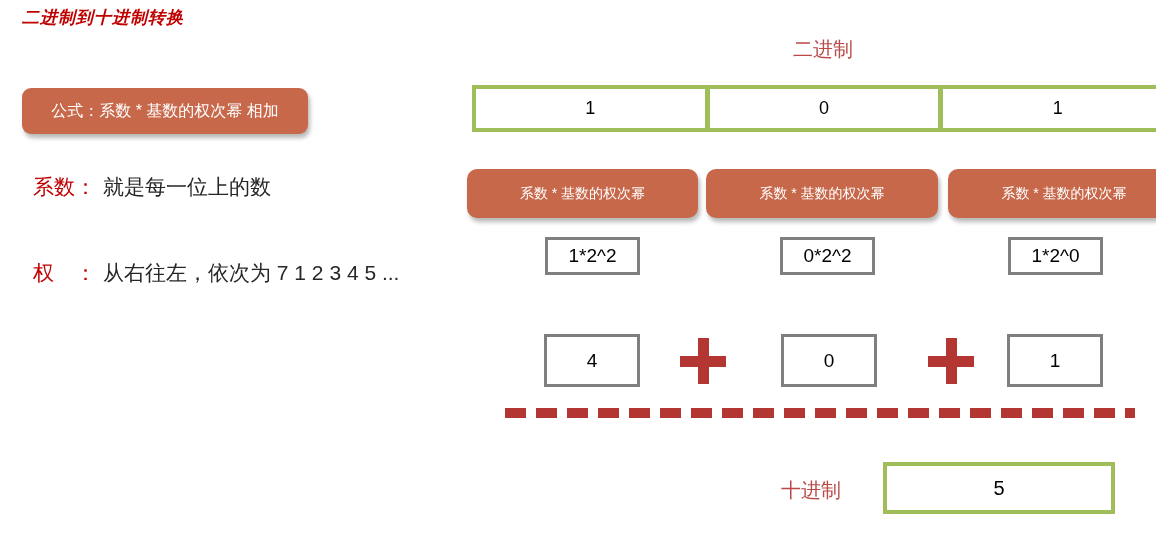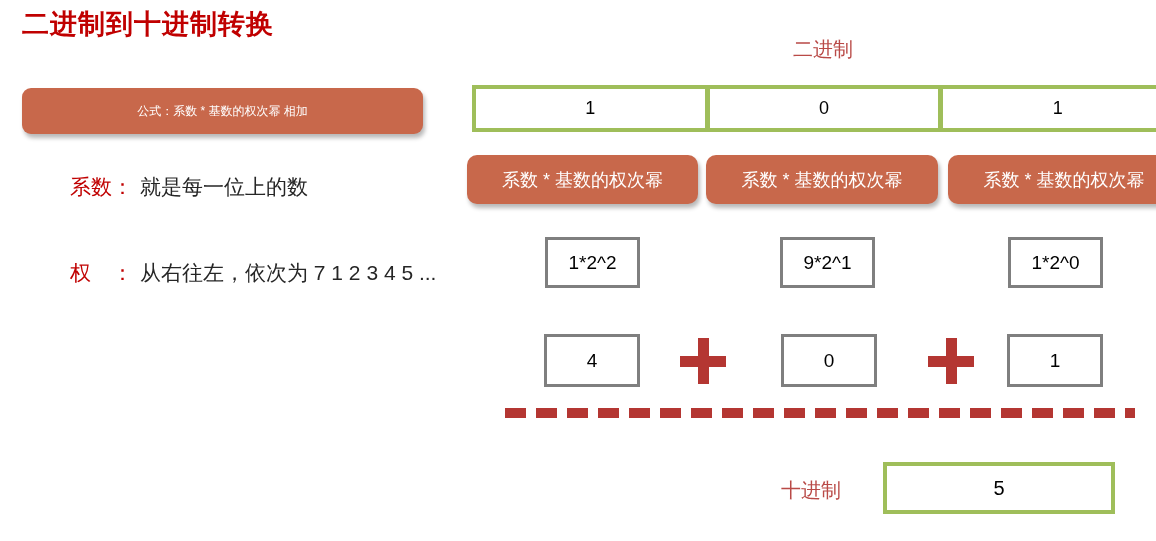--- a/index.html
+++ b/index.html
@@ -12,59 +12,59 @@
     --ink:#262626;
   }
   *{margin:0;padding:0;box-sizing:border-box;}
   html,body{background:#fff;}
   body{font-family:"Liberation Sans","DejaVu Sans",sans-serif;}
   .stage{
     position:relative;width:1156px;height:541px;background:#fff;overflow:hidden;
   }
   .page-title{
     position:absolute;left:22px;top:6px;
-    font-size:27px;font-weight:800;color:var(--title-red);letter-spacing:1px;
+    font-size:17px;font-weight:800;color:var(--title-red);letter-spacing:1px;font-style:italic;
   }
   .formula-badge{
-    position:absolute;left:22px;top:88px;width:401px;height:46px;
+    position:absolute;left:22px;top:88px;width:286px;height:46px;
     background:var(--orange);border-radius:9px;
     display:flex;align-items:center;justify-content:center;
-    color:#fff;font-size:12px;
+    color:#fff;font-size:16px;
     box-shadow:2px 4px 4px rgba(0,0,0,0.28);
   }
   .def-line{position:absolute;left:33px;font-size:21px;white-space:nowrap;}
-  .def-line .term{color:var(--title-red);margin-right:7px;margin-left:37px;}
+  .def-line .term{color:var(--title-red);margin-right:7px;}
   .def-line .desc{color:var(--ink);}
   .def-1{top:173px;}
   .def-2{top:216px;}
   .def-3{top:259px;}
   .scale-label{position:absolute;font-size:20px;color:var(--label-red);white-space:nowrap;}
   .binary-label{left:793px;top:36px;font-family:Liberation Mono, monospace;}
   .decimal-label{left:781px;top:477px;text-align:right;}
   .binary-table{
     position:absolute;left:472px;top:85px;width:704px;height:47px;
     background:var(--green);border:4px solid var(--green);
     display:flex;gap:5px;
   }
   .binary-cell{
     flex:1;background:#fff;display:flex;align-items:center;justify-content:center;
     font-size:18px;color:#000;
   }
   .term-badge{
-    position:absolute;top:155px;height:49px;
+    position:absolute;top:169px;height:49px;
     background:var(--orange);border-radius:10px;
     display:flex;align-items:center;justify-content:center;
-    color:#fff;font-size:18px;white-space:nowrap;
+    color:#fff;font-size:14px;white-space:nowrap;
     box-shadow:2px 4px 4px rgba(0,0,0,0.28);
   }
   .term-badge.c1{left:467px;width:231px;}
   .term-badge.c2{left:706px;width:232px;}
   .term-badge.c3{left:948px;width:232px;}
   .expr-box{
-    position:absolute;top:237px;width:95px;height:51px;
+    position:absolute;top:237px;width:95px;height:38px;
     background:#fff;border:3px solid var(--gray);
     display:flex;align-items:center;justify-content:center;
     font-size:19px;color:#000;
   }
   .expr-box.c1{left:545px;}
   .expr-box.c2{left:780px;}
   .expr-box.c3{left:1008px;}
   .value-box{
     position:absolute;top:334px;width:96px;height:53px;
     background:#fff;border:3px solid var(--gray);
@@ -114,21 +114,21 @@
     <div class="binary-cell">1</div>
     <div class="binary-cell">0</div>
     <div class="binary-cell">1</div>
   </div>
 
   <div class="term-badge c1">系数 * 基数的权次幂</div>
   <div class="term-badge c2">系数 * 基数的权次幂</div>
   <div class="term-badge c3">系数 * 基数的权次幂</div>
 
   <div class="expr-box c1">1*2^2</div>
-  <div class="expr-box c2">9*2^1</div>
+  <div class="expr-box c2">0*2^2</div>
   <div class="expr-box c3">1*2^0</div>
 
   <div class="value-box c1">4</div>
   <div class="plus p1">
       <span class="ph"></span>
       <span class="pv"></span>
     </div>
   <div class="value-box c2">0</div>
   <div class="plus p2">
       <span class="ph"></span>

